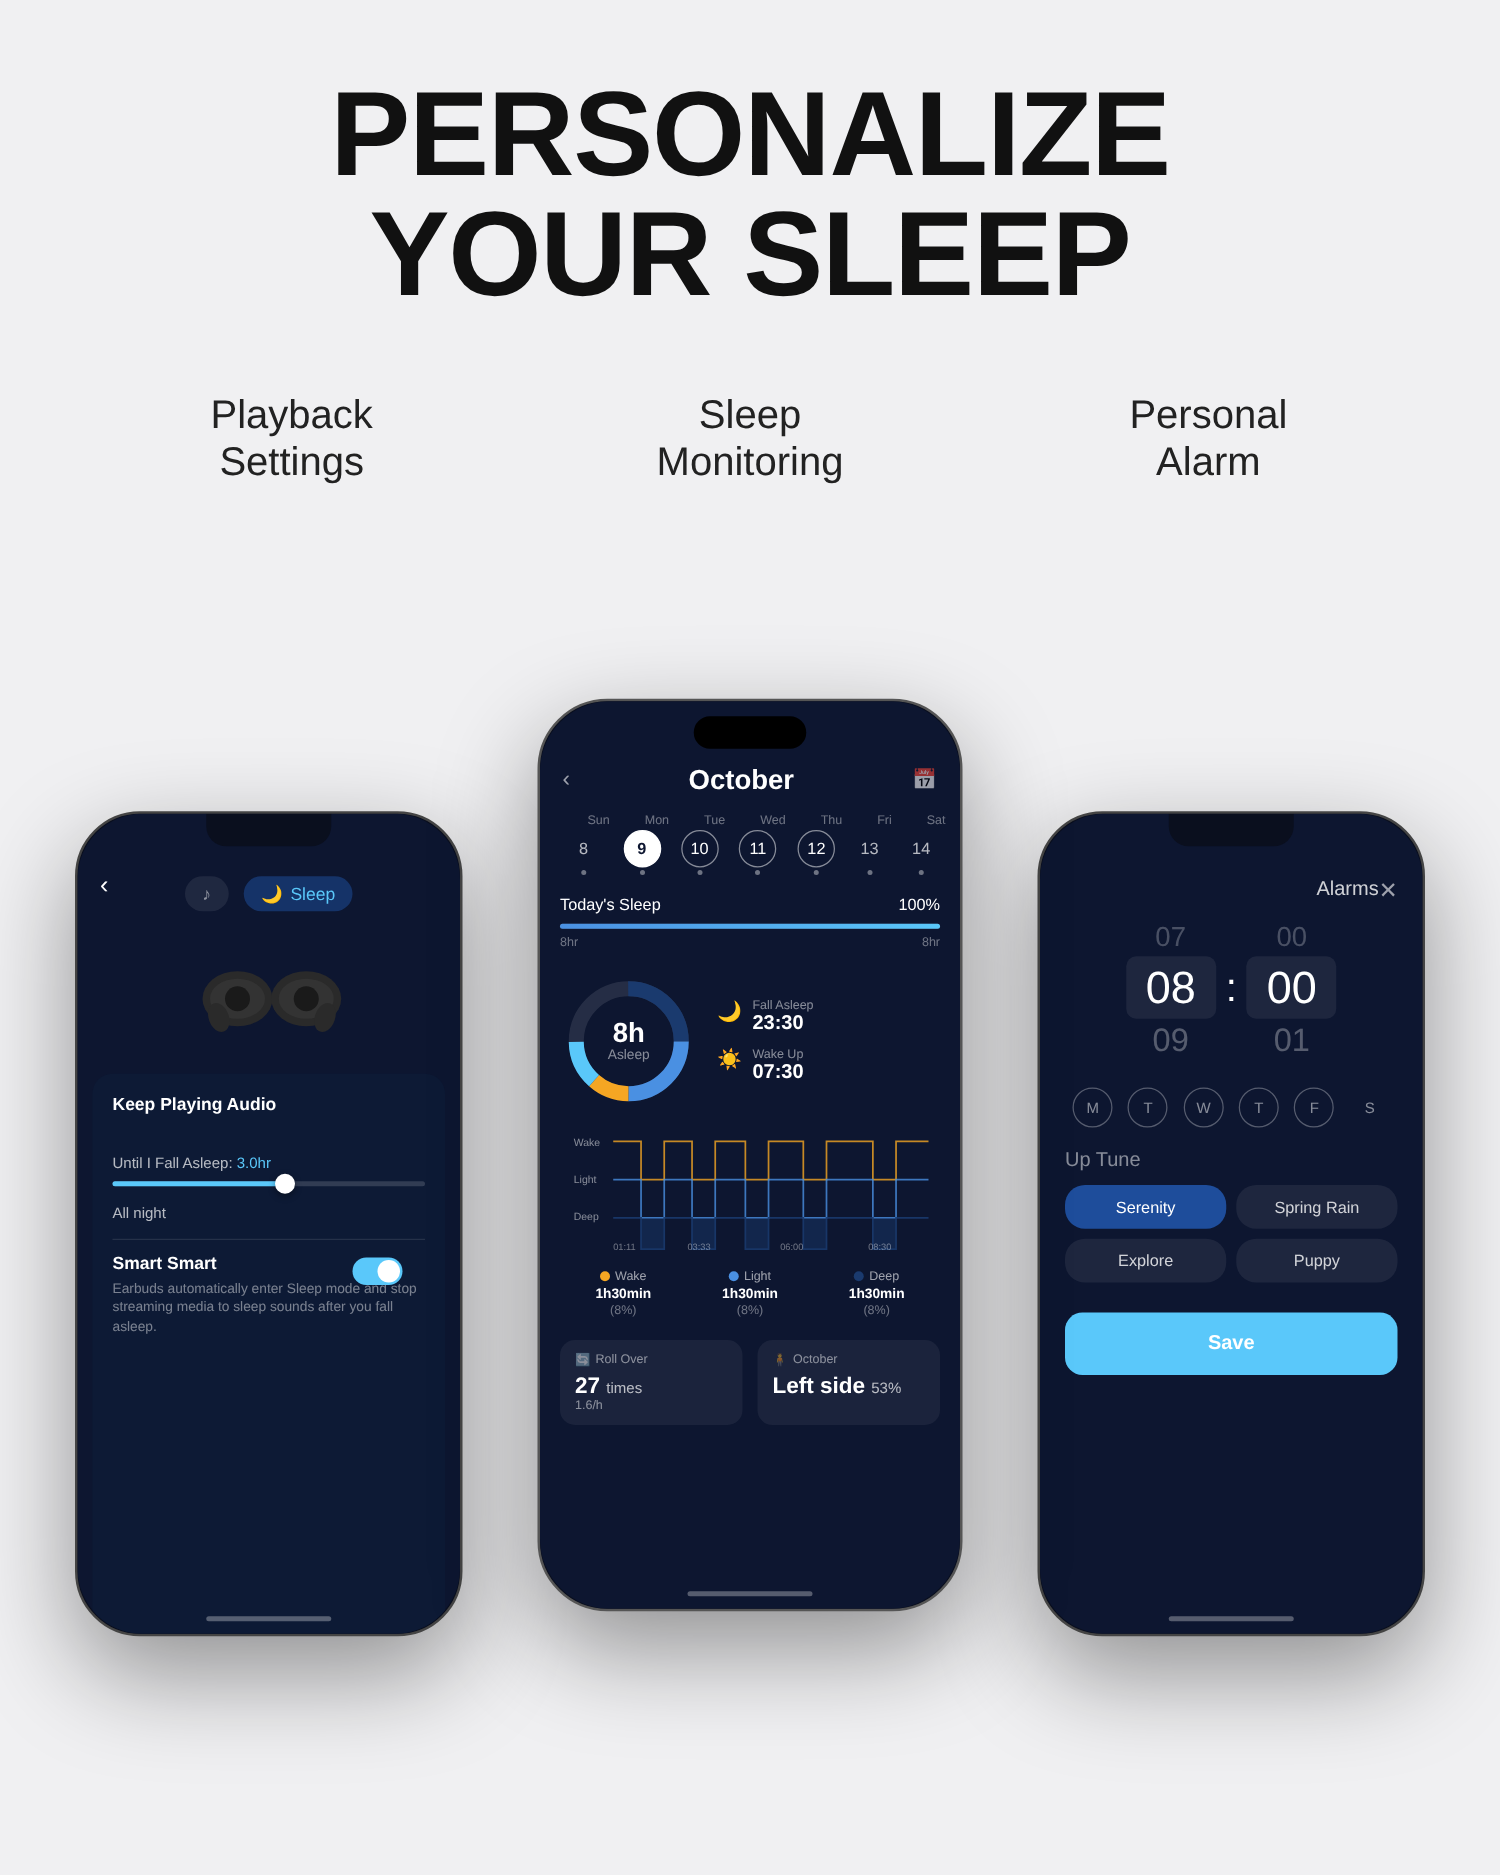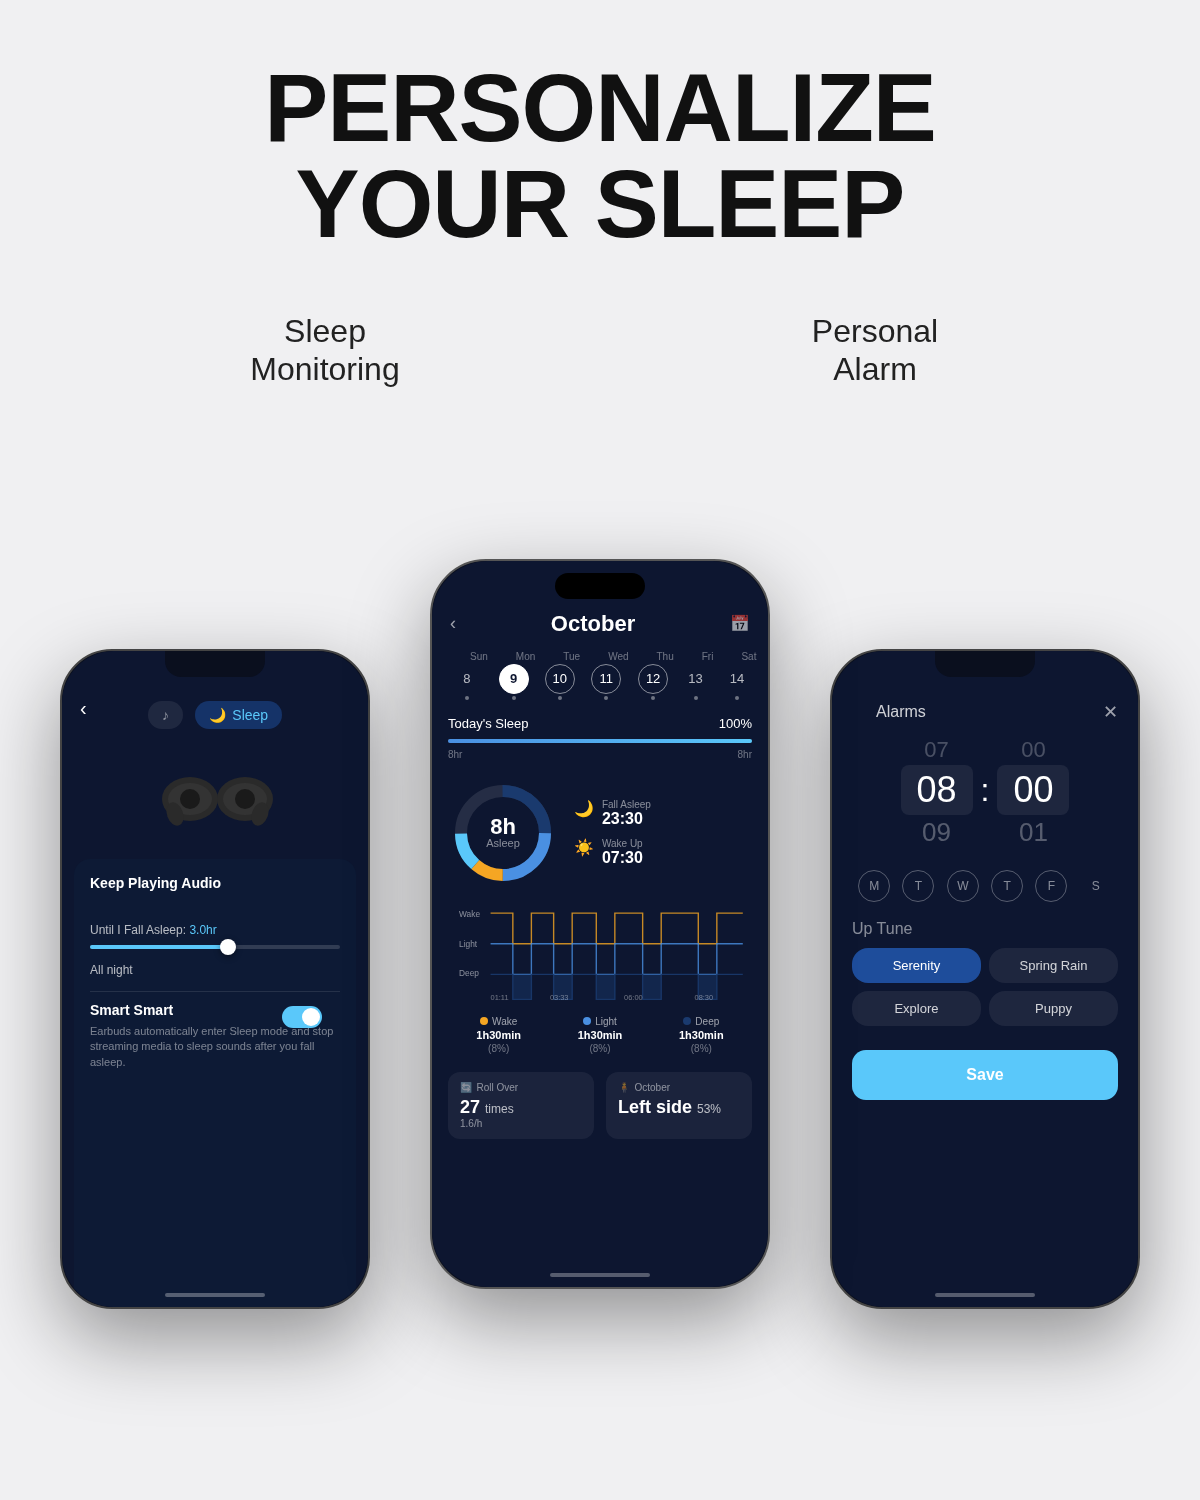--- a/index.html
+++ b/index.html
@@ -545,21 +545,21 @@
       display: flex;
       align-items: center;
       justify-content: space-between;
       padding: 50px 20px 14px;
     }
 
     .alarms-title {
       color: rgba(255,255,255,0.8);
       font-size: 16px;
       font-weight: 500;
-      text-align: left;
+      text-align: right;
       flex: 1;
     }
 
     .alarms-close {
       color: rgba(255,255,255,0.6);
       font-size: 18px;
     }
 
     .time-picker {
       display: flex;
@@ -681,20 +681,21 @@
 <body>
 
 <div class="page-wrapper">
 
   <div class="main-title">
     <span>PERSONALIZE</span><br>
     <span>YOUR SLEEP</span>
   </div>
 
   <div class="section-labels">
+    <div class="section-label">Playback<br>Settings</div>
     <div class="section-label">Sleep<br>Monitoring</div>
     <div class="section-label">Personal<br>Alarm</div>
   </div>
 
   <div class="phones-container">
 
     <div class="phone phone-left">
       <div class="phone-screen">
         <div class="notch"></div>
         <div class="left-phone-content">

